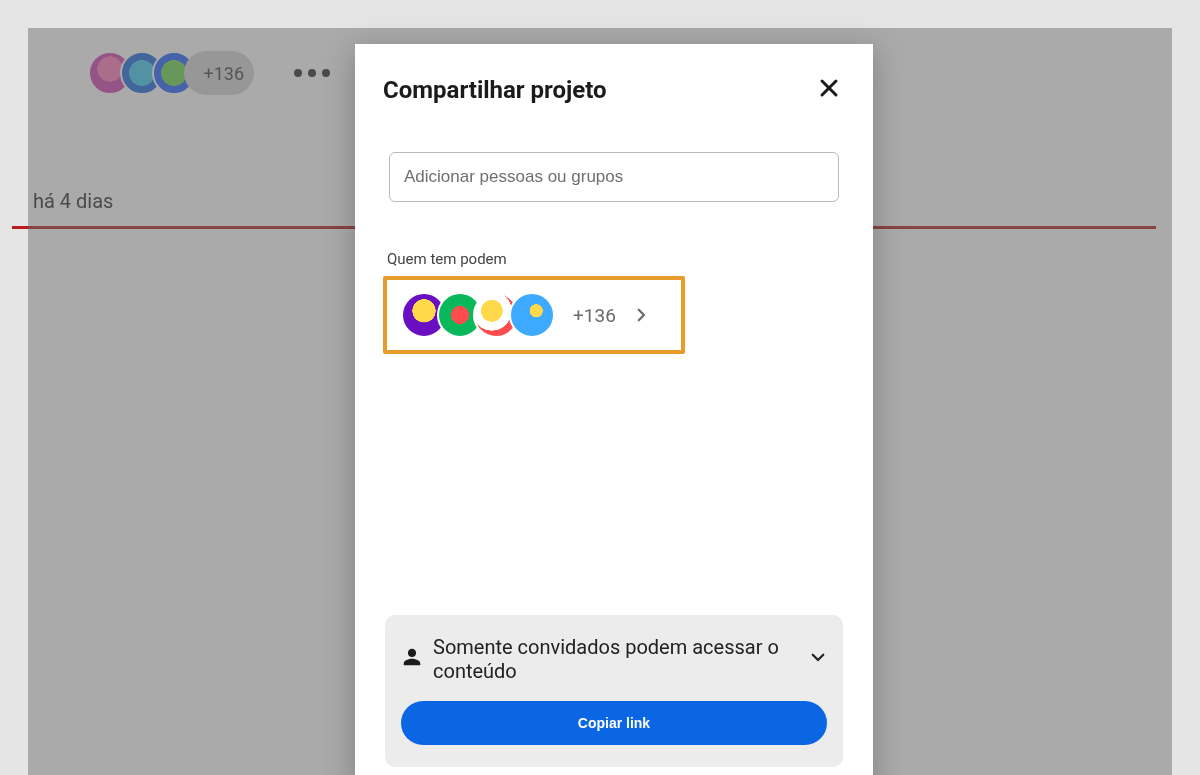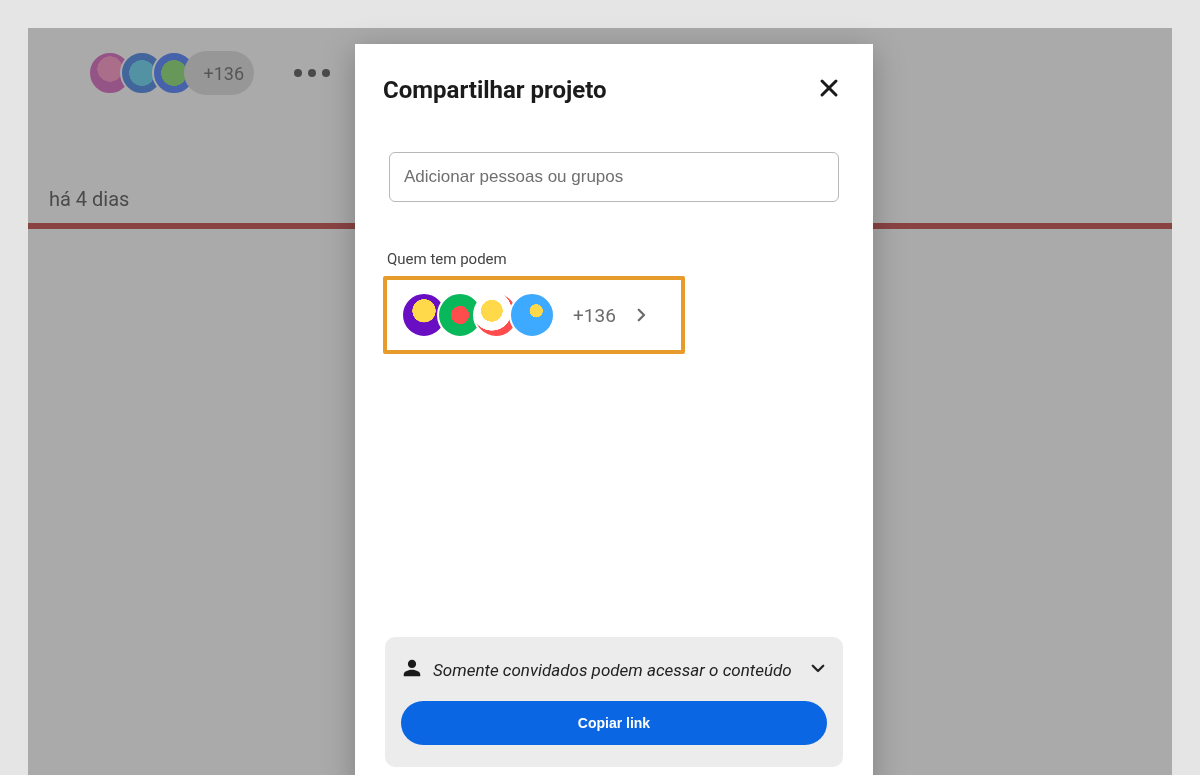--- a/index.html
+++ b/index.html
@@ -68,25 +68,25 @@
   .more-dots {
     margin-left: 40px;
     display:flex; gap:6px;
   }
   .more-dots span {
     width:8px; height:8px; border-radius:50%; background:#2b2b2b;
   }
 
   .timestamp-row {
     position:absolute;
-    left:28px;
+    left:12px;
     top:175px;
     width:1144px;
     height:54px;
-    border-bottom:6px solid #b91c1c;
+    border-bottom:3px solid #b91c1c;
     padding-left:21px;
     display:flex; align-items:center;
     font-size:20px;
     color:#2a2a2a;
   }
 
   
   .dialog {
     position: absolute;
     left: 355px;
@@ -186,24 +186,23 @@
     margin:0 2px;
   }
   .perm-row {
     display:flex;
     align-items:center;
     gap:10px;
     margin-bottom:18px;
     cursor:pointer;
   }
   .perm-label {
-    font-size:17px;
+    font-size:20px;
     color:#222;
     flex:1;
-    font-style:italic;
   }
   .perm-caret {
     color:#222;
   }
 
   .copy-btn {
     width:100%;
     height:44px;
     border:none;
     border-radius:22px;

